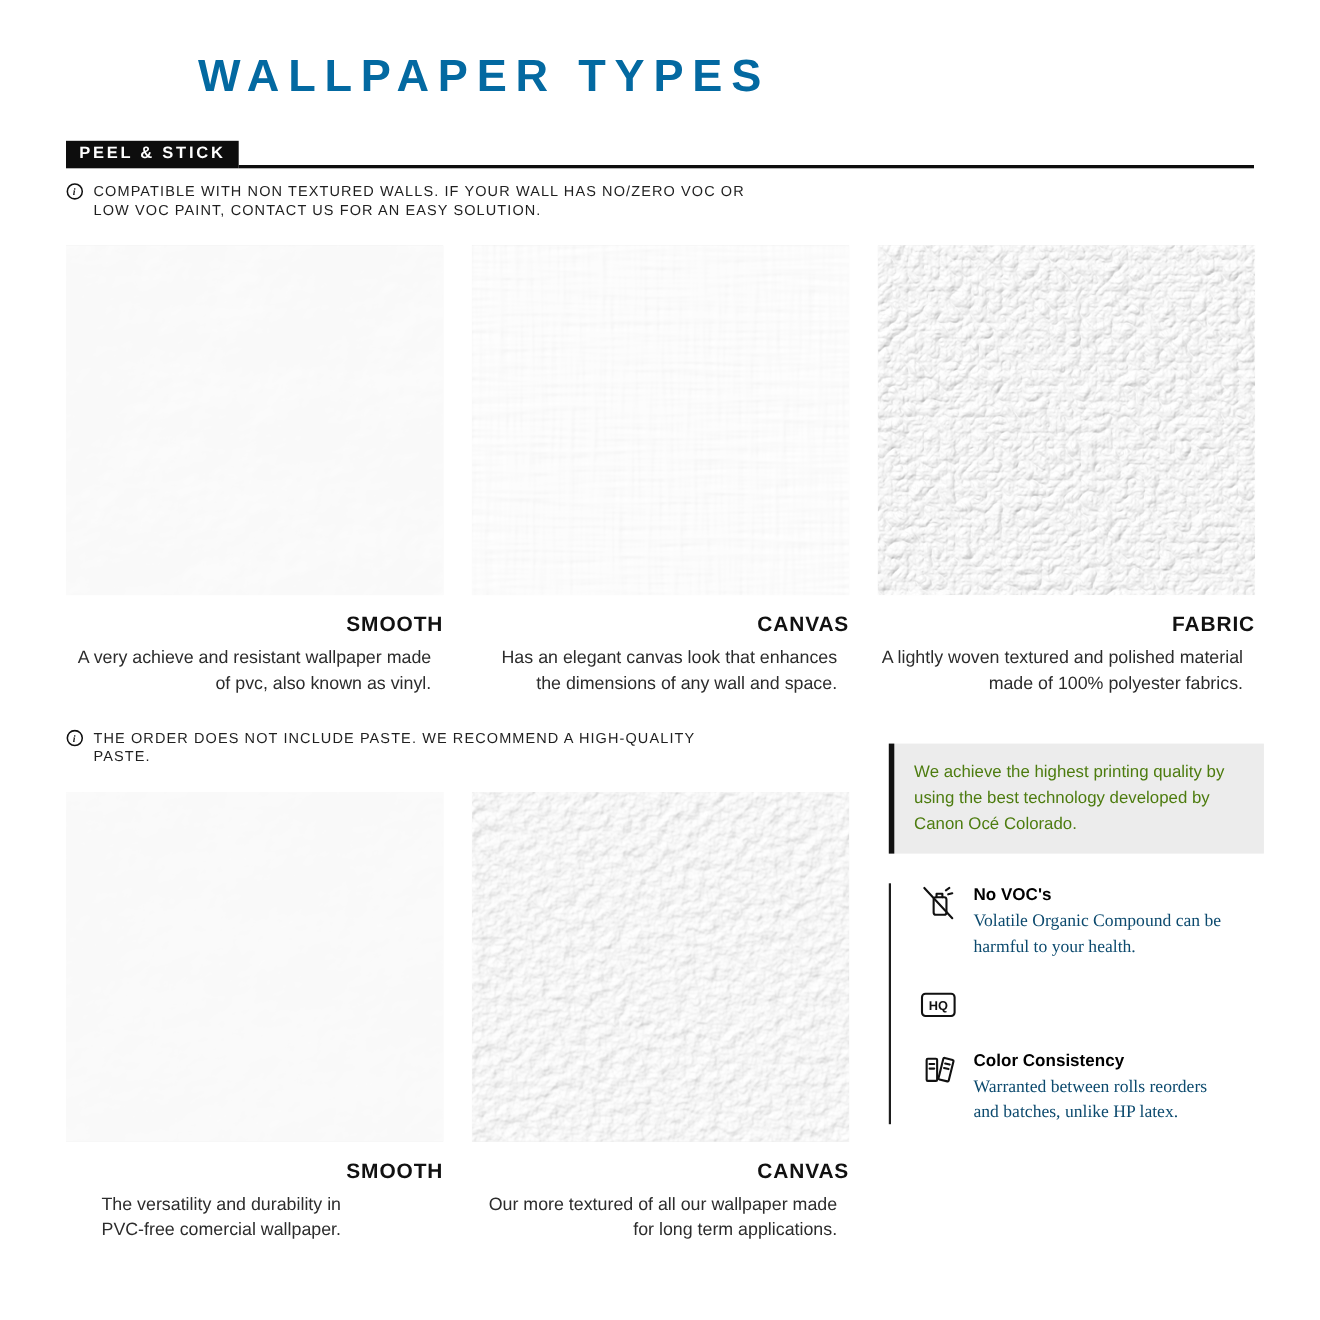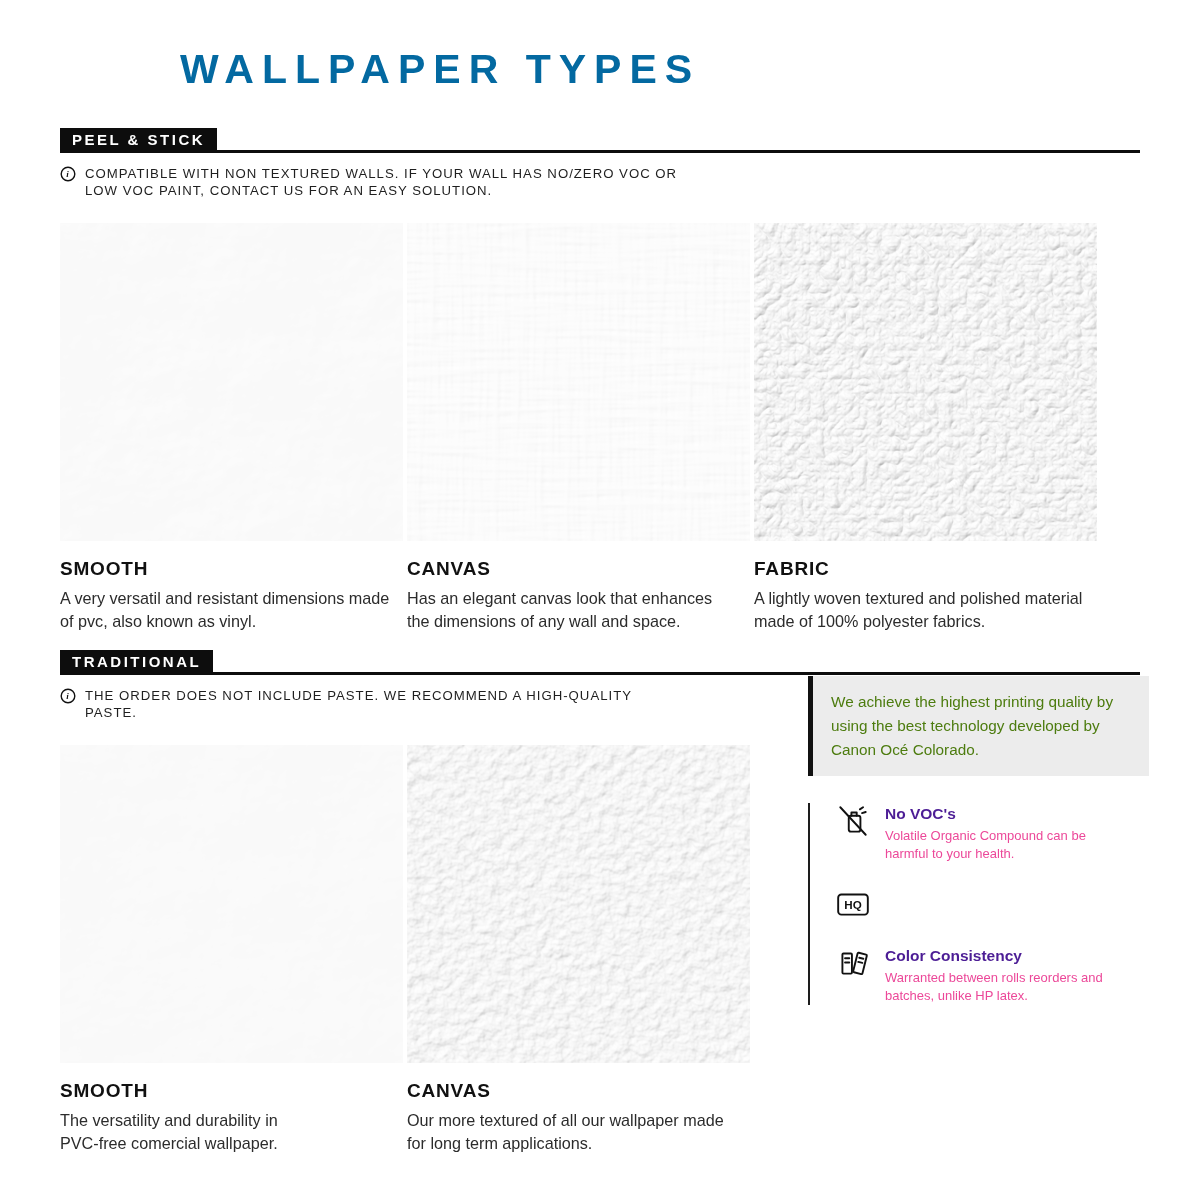--- a/index.html
+++ b/index.html
@@ -39,22 +39,23 @@
     font-size:13.2px; letter-spacing:1px; color:#1f1f1f;
     line-height:1.3;
   }
   .note .note-text{ max-width:600px; }
   .info-badge{ flex:0 0 auto; margin-top:1px; }
 
   
   .cards{
     display:grid;
     grid-template-columns:343px 343px 343px;
-    column-gap:4px;
+    column-gap:26px;
     margin-top:24px;
+    text-align:right;
   }
   .swatch{
     width:343px; height:318px; background:#f2f2f2; overflow:hidden;
   }
   .swatch svg{ display:block; width:100%; height:100%; }
   .card h3{
     margin-top:17px;
     font-size:19px; font-weight:bold; letter-spacing:0.8px; color:#111;
   }
   .card p{
@@ -72,22 +73,22 @@
     font-size:15.3px; line-height:1.58; color:#4d7c0f;
   }
   .features{
     margin-top:27px;
     border-left:2px solid #1d1d1d;
     padding-left:25px;
     display:flex; flex-direction:column; gap:23px;
   }
   .feature{ display:flex; gap:14px; align-items:flex-start; }
   .feature .f-icon{ flex:0 0 36px; }
-  .feature h4{ font-size:15.5px; font-weight:bold; color:#4c1d95; margin:2px 0 4px; }
-  .feature p{ font-size:13px; line-height:1.38; color:#ec4899; max-width:238px; }
+  .feature h4{ font-size:15.5px; font-weight:bold; color:#000000; margin:2px 0 4px; }
+  .feature p{ font-size:16px; line-height:1.38; color:#0c4a6e; max-width:238px;font-family:Liberation Serif, serif; }
 
   .icon-svg{ stroke:#111; fill:none; stroke-width:1.8; stroke-linecap:round; stroke-linejoin:round; }
   .hidden-defs{ position:absolute; width:0; height:0; }
 </style>
 </head>
 <body>
 
 <svg class="hidden-defs" aria-hidden="true">
   <defs>
     <filter id="f-smooth" x="0%" y="0%" width="100%" height="100%">
@@ -138,21 +139,21 @@
   <div class="cards">
     <div class="card">
       <div class="swatch">
         <svg viewBox="0 0 343 318" preserveAspectRatio="none">
           <rect width="343" height="318" fill="#f4f4f4"></rect>
           <rect width="343" height="318" filter="url(#f-smooth)" opacity="0.9"></rect>
           <rect width="343" height="318" fill="#ffffff" opacity="0.45"></rect>
         </svg>
       </div>
       <h3>SMOOTH</h3>
-      <p>A very versatil and resistant dimensions made of pvc, also known as vinyl.</p>
+      <p>A very achieve and resistant wallpaper made of pvc, also known as vinyl.</p>
     </div>
 
     <div class="card">
       <div class="swatch">
         <svg viewBox="0 0 343 318" preserveAspectRatio="none">
           <rect width="343" height="318" fill="#efefef"></rect>
           <rect width="343" height="318" filter="url(#f-canvas)" opacity="0.9"></rect>
           <rect width="343" height="318" fill="#ffffff" opacity="0.5"></rect>
         </svg>
       </div>
@@ -168,24 +169,20 @@
           <rect width="343" height="318" fill="#ffffff" opacity="0.35"></rect>
         </svg>
       </div>
       <h3>FABRIC</h3>
       <p>A lightly woven textured and polished material made of 100% polyester fabrics.</p>
     </div>
   </div>
 </div>
 
 <div class="section section-2">
-  <div class="section-header">
-    <div class="section-label">TRADITIONAL</div>
-    <div class="section-rule"></div>
-  </div>
 
   <div class="note">
     <svg class="info-badge icon-svg" width="16" height="16" viewBox="0 0 16 16">
       <circle cx="8" cy="8" r="6.8" stroke-width="1.4"></circle>
       <text x="8" y="11.3" text-anchor="middle" font-size="9" font-style="italic" font-weight="bold" font-family="Liberation Serif, serif" fill="#111" stroke="none">i</text>
     </svg>
     <div class="note-text">THE ORDER DOES NOT INCLUDE PASTE. WE RECOMMEND A HIGH-QUALITY PASTE.</div>
   </div>
 
   <div class="cards">

